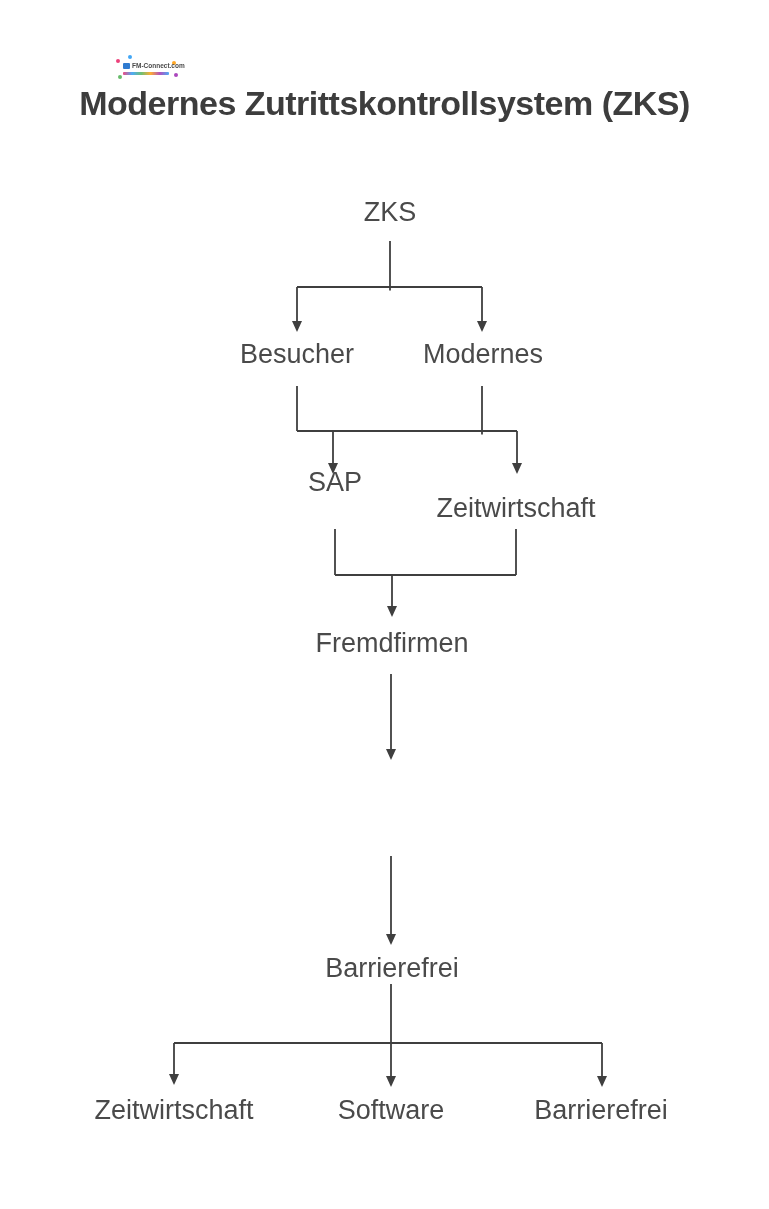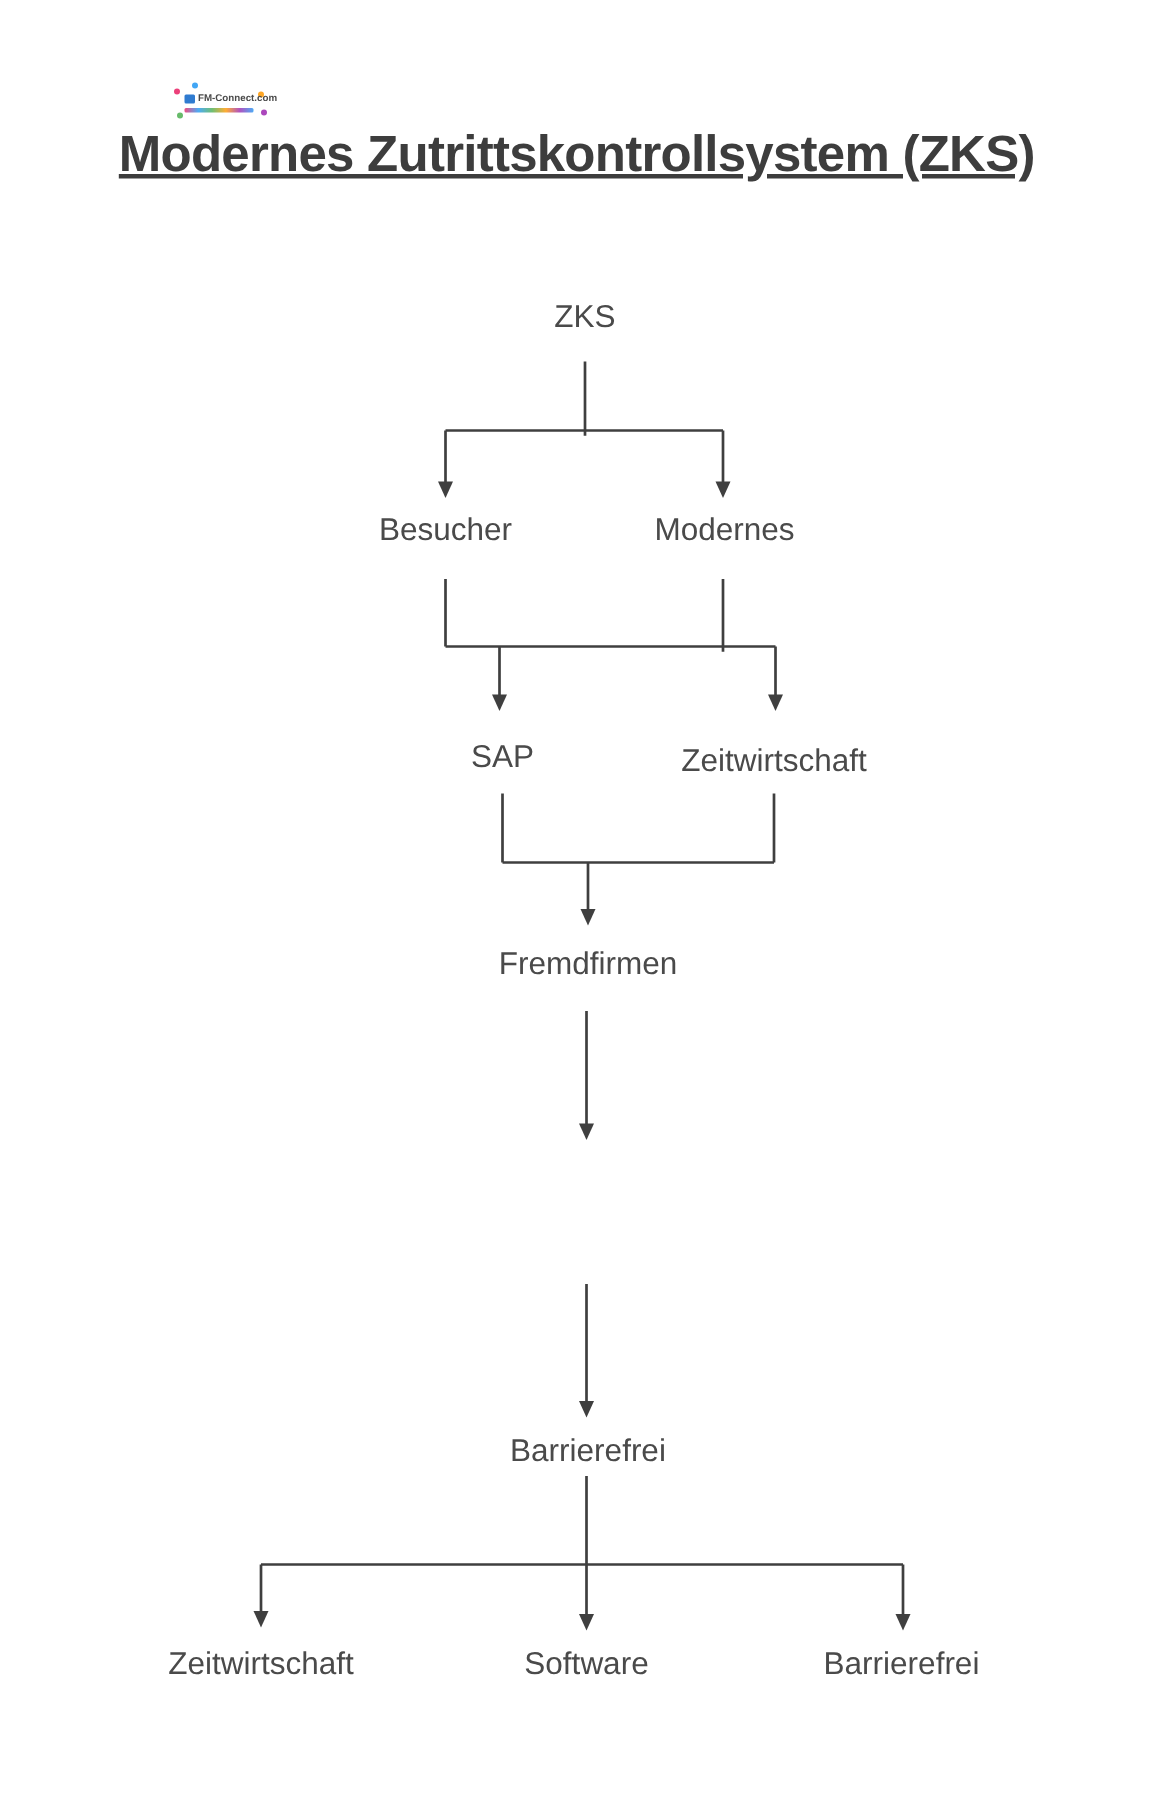--- a/index.html
+++ b/index.html
@@ -16,21 +16,20 @@
     font-family:"Liberation Sans","DejaVu Sans",sans-serif;
   }
   .title{
     position:absolute;left:0;right:0;top:84px;
     margin:0;
     text-align:center;
     font-size:34px;
     font-weight:700;
     letter-spacing:-0.5px;
     color:var(--title-text);
-    text-decoration:underline;
   }
   .logo{
     position:absolute;left:116px;top:57px;width:64px;height:30px;
   }
   .logo-main{
     position:absolute;left:7px;top:5px;
     display:flex;align-items:center;gap:1px;
     font-size:6.5px;font-weight:700;color:#4a4a4a;
     white-space:nowrap;
   }
@@ -49,21 +48,21 @@
   .sparkle.s3{left:56px;top:4px;background:#ff9800;}
   .sparkle.s4{left:2px;top:18px;background:#4caf50;}
   .sparkle.s5{left:58px;top:16px;background:#9c27b0;}
   .edges{position:absolute;left:0;top:0;}
   .edges path.edge{stroke:var(--line);stroke-width:1.8;fill:none;}
   .edges path.head{fill:var(--line);stroke:none;}
   .node{
     position:absolute;
     transform:translate(-50%,-50%);
     white-space:nowrap;
-    font-size:21px;
+    font-size:27px;
     color:var(--node-text);
     text-align:right;
   }
 </style>
 </head>
 <body>
 
 <div class="page">
 
   <div class="logo">
@@ -115,21 +114,21 @@
     <path class="edge" d="M174,1043 L602,1043"></path>
     <path class="edge" d="M174,1043 L174,1075"></path>
     <path class="head" d="M174,1085 L169,1074 L179,1074 Z"></path>
     <path class="edge" d="M602,1043 L602,1077"></path>
     <path class="head" d="M602,1087 L597,1076 L607,1076 Z"></path>
   </svg>
 
   <div class="node" style="left:390px;top:212px">ZKS</div>
   <div class="node" style="left:297px;top:354px">Besucher</div>
   <div class="node" style="left:483px;top:354px">Modernes</div>
-  <div class="node" style="left:335px;top:505px">SAP</div>
+  <div class="node" style="left:335px;top:482px">SAP</div>
   <div class="node" style="left:516px;top:508px">Zeitwirtschaft</div>
   <div class="node" style="left:392px;top:643px">Fremdfirmen</div>
   <div class="node" style="left:392px;top:968px">Barrierefrei</div>
   <div class="node" style="left:174px;top:1110px">Zeitwirtschaft</div>
   <div class="node" style="left:391px;top:1110px">Software</div>
   <div class="node" style="left:601px;top:1110px">Barrierefrei</div>
 
 </div>
 
 </body></html>

